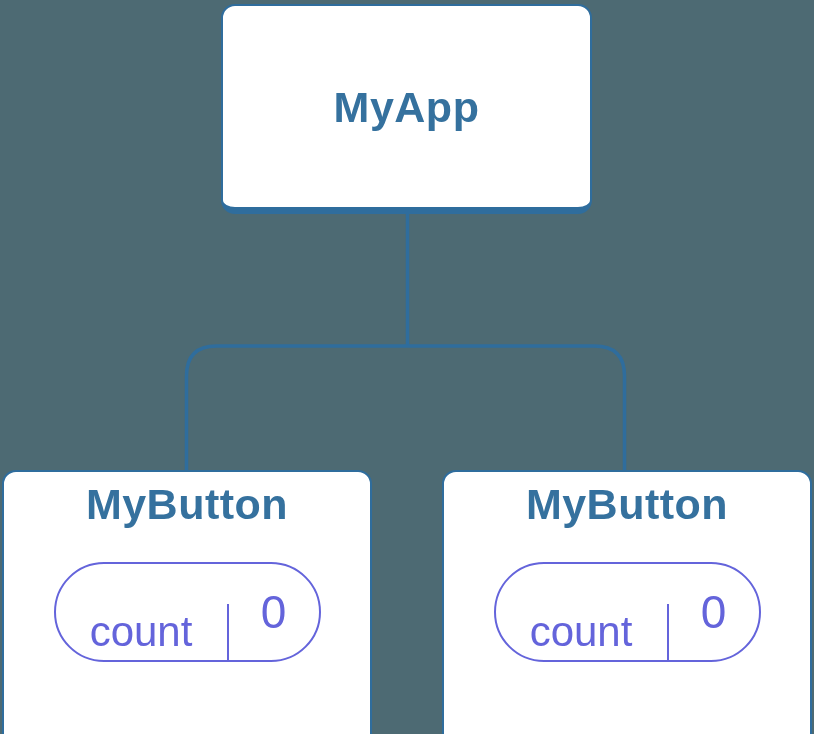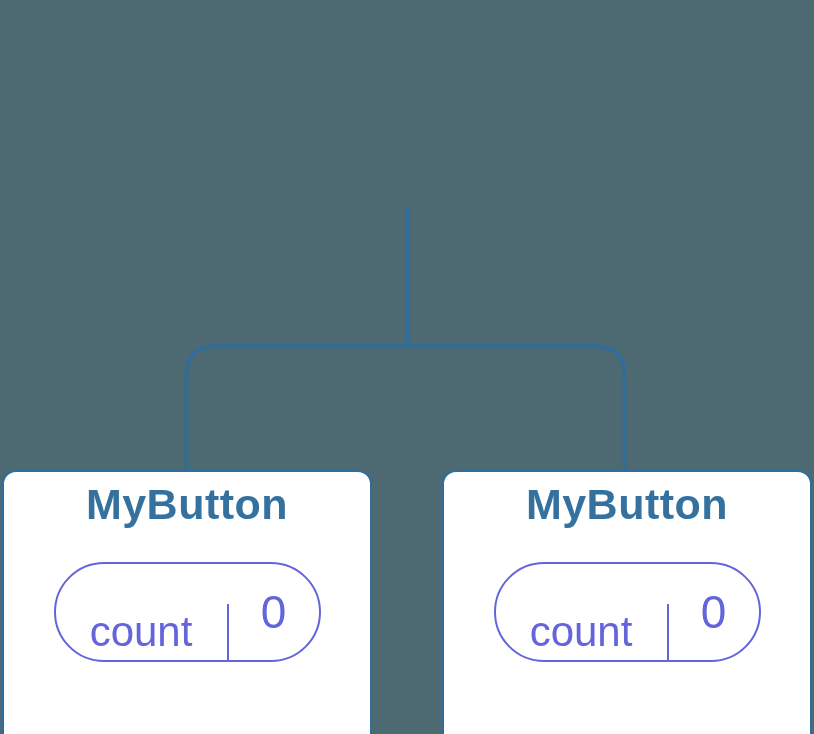--- a/index.html
+++ b/index.html
@@ -87,20 +87,23 @@
 </head>
 <body>
 
 <div class="stage">
 
   <svg class="connectors" width="814" height="734" viewBox="0 0 814 734" fill="none">
     <path d="M407.5 208 V 346" stroke-width="3.5" fill="none" stroke="#2F6D9D"></path>
     <path d="M186.5 472 V 376 Q 186.5 346 216.5 346 H 594.5 Q 624.5 346 624.5 376 V 472" stroke-width="3.5" fill="none" stroke="#2F6D9D"></path>
   </svg>
 
+  <div class="box root">
+    <span class="title">MyApp</span>
+  </div>
 
   <div class="box child child-left">
     <span class="title">MyButton</span>
     <div class="pill">
       <span class="pill-name">count</span>
       <span class="pill-value">0</span>
     </div>
   </div>
 
   <div class="box child child-right">

